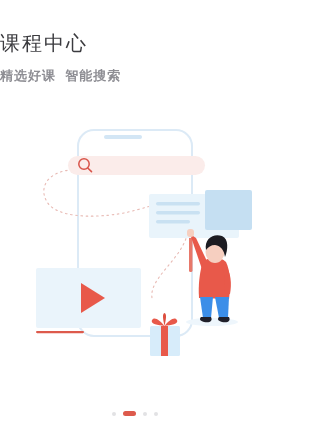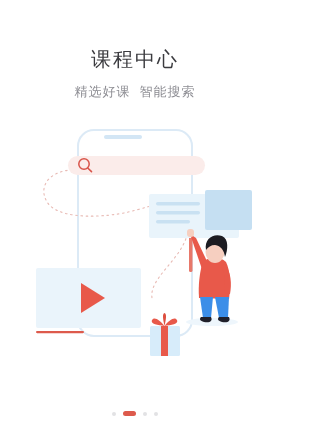--- a/index.html
+++ b/index.html
@@ -19,37 +19,35 @@
     inset: 0;
     background: #ffffff;
   }
 
   
   .header {
     position: absolute;
     top: 30px;
     left: 0;
     right: 0;
-    text-align: center;
-    margin-top: 16px;
   }
   .title {
     font-size: 20px;
     line-height: 26px;
     color: #3b3b3f;
     letter-spacing: 2px;
     font-weight: 400;
     margin: 0;
   }
   .subtitle {
     font-size: 13px;
     line-height: 20px;
     color: #8d8d93;
     letter-spacing: 1px;
-    font-weight: 400;
+    font-weight: 700;
     margin: 10px 0 0 0;
     white-space: pre;
   }
 
   
   .illustration {
     position: absolute;
     left: 0;
     top: 126px;
     width: 270px;

